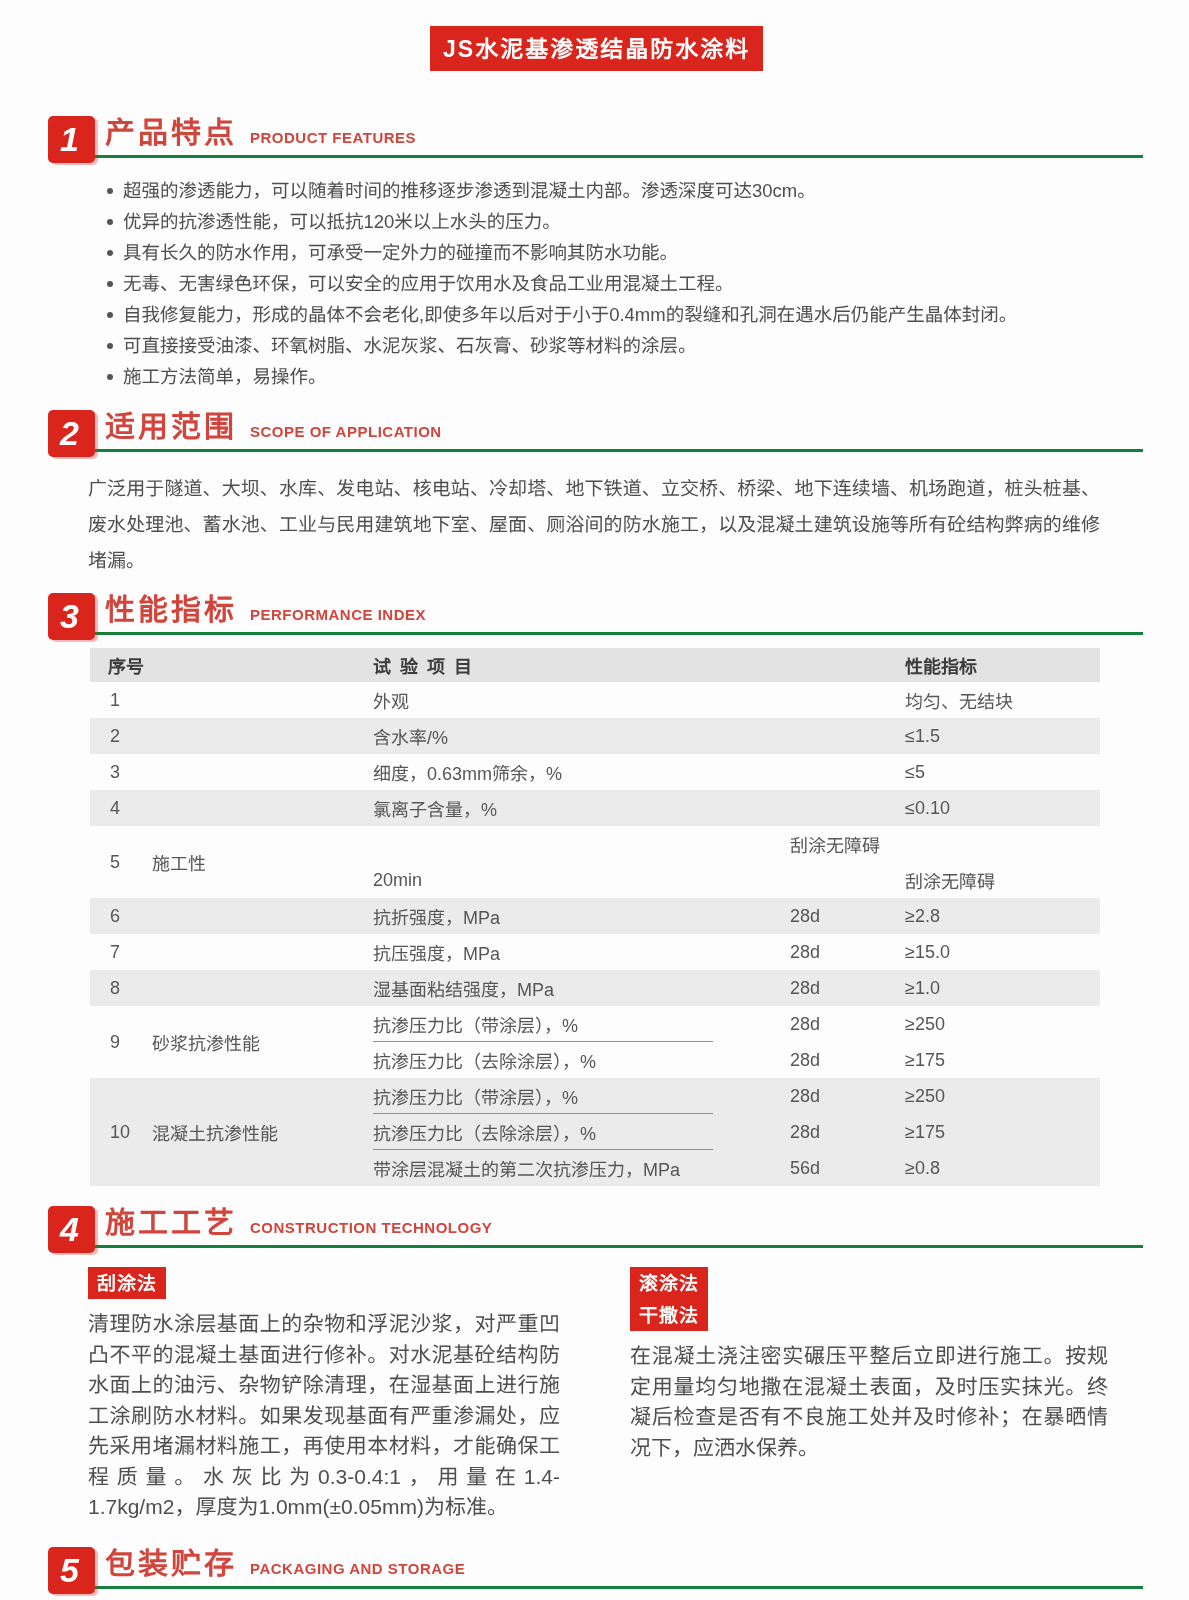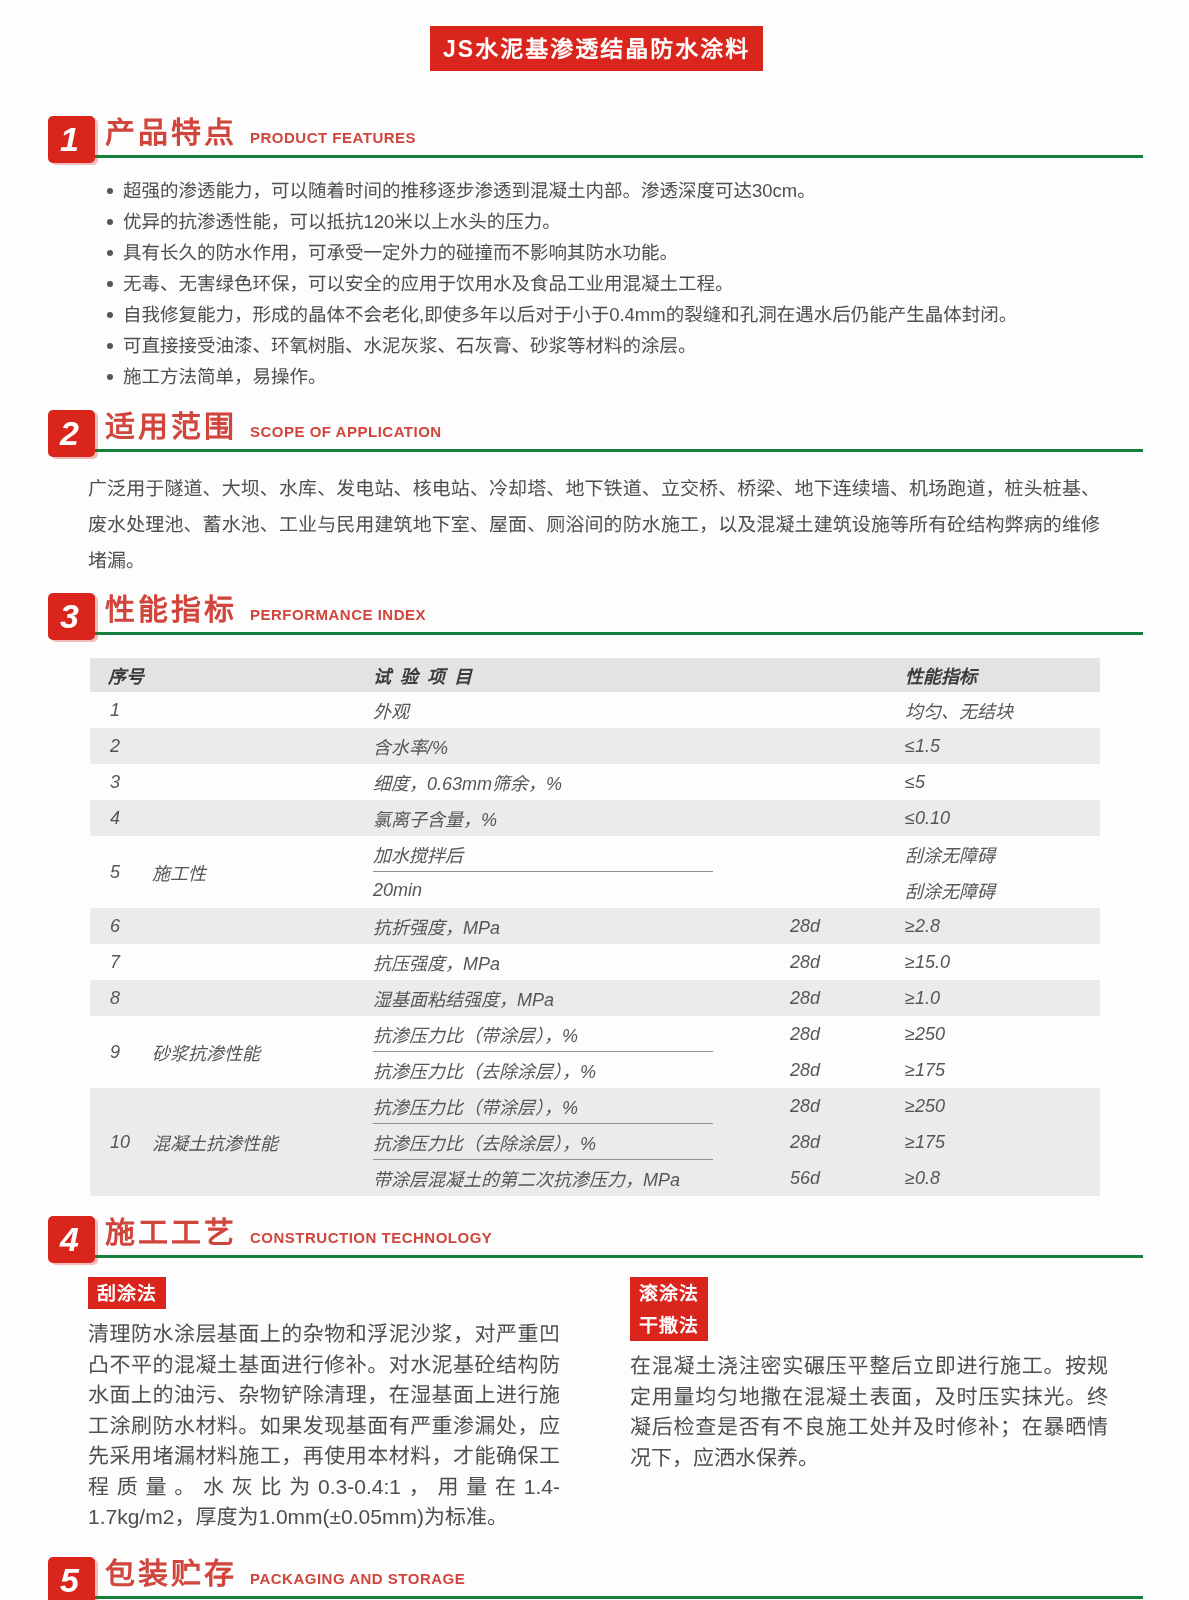--- a/index.html
+++ b/index.html
@@ -26,21 +26,21 @@
   .features { list-style:none; margin:12px 46px 0 106px; }
   .features li { position:relative; font-size:18.5px; color:#4e4e4e; line-height:31px; padding-left:17px; }
   .features li::before { content:''; position:absolute; left:1px; top:13px; width:6px; height:6px;
     border-radius:50%; background:#555; }
 
   
   .scope { margin:14px 48px 0 88px; width:1012px; font-size:19px; line-height:36px;
     color:#4e4e4e; text-align:justify; }
 
   
-  .ptable { margin:18px 0 0 90px; width:1010px; font-size:18px; color:#565656;font-style:italic; }
+  .ptable { margin:8px 0 0 90px; width:1010px; font-size:18px; color:#565656; }
   .thead { display:grid; grid-template-columns:60px 215px 415px 115px 205px; height:34px;
     align-items:center; background:#e3e3e3; font-weight:bold; color:#3c3c3c; }
   .th-no { padding-left:18px; } .th-item { padding-left:8px; letter-spacing:2px; } .th-index { padding-left:10px; }
   .trow { display:grid; grid-template-columns:60px 215px 735px; align-items:center; }
   .trow.shade { background:#ebebeb; }
   .td-no { padding-left:20px; }
   .td-cat { padding-left:2px; }
   .sub { display:grid; grid-template-columns:415px 115px 205px; height:36px; align-items:center; }
   .td-item { padding-left:8px; position:relative; height:100%; display:flex; align-items:center; }
   .td-age { padding-left:10px; } .td-val { padding-left:10px; }
@@ -152,21 +152,20 @@
               <div class="td-age"></div>
               <div class="td-val">≤0.10</div>
             </div>
           </div>
         </div>
         <div class="trow">
           <div class="td-no">5</div>
           <div class="td-cat">施工性</div>
           <div class="subwrap">
             <div class="sub">
-              <div class="td-item">加水搅拌后</div>
               <div class="td-age"></div>
               <div class="td-val">刮涂无障碍</div>
             </div>
             <div class="sub">
               <div class="td-item">20min</div>
               <div class="td-age"></div>
               <div class="td-val">刮涂无障碍</div>
             </div>
           </div>
         </div>

